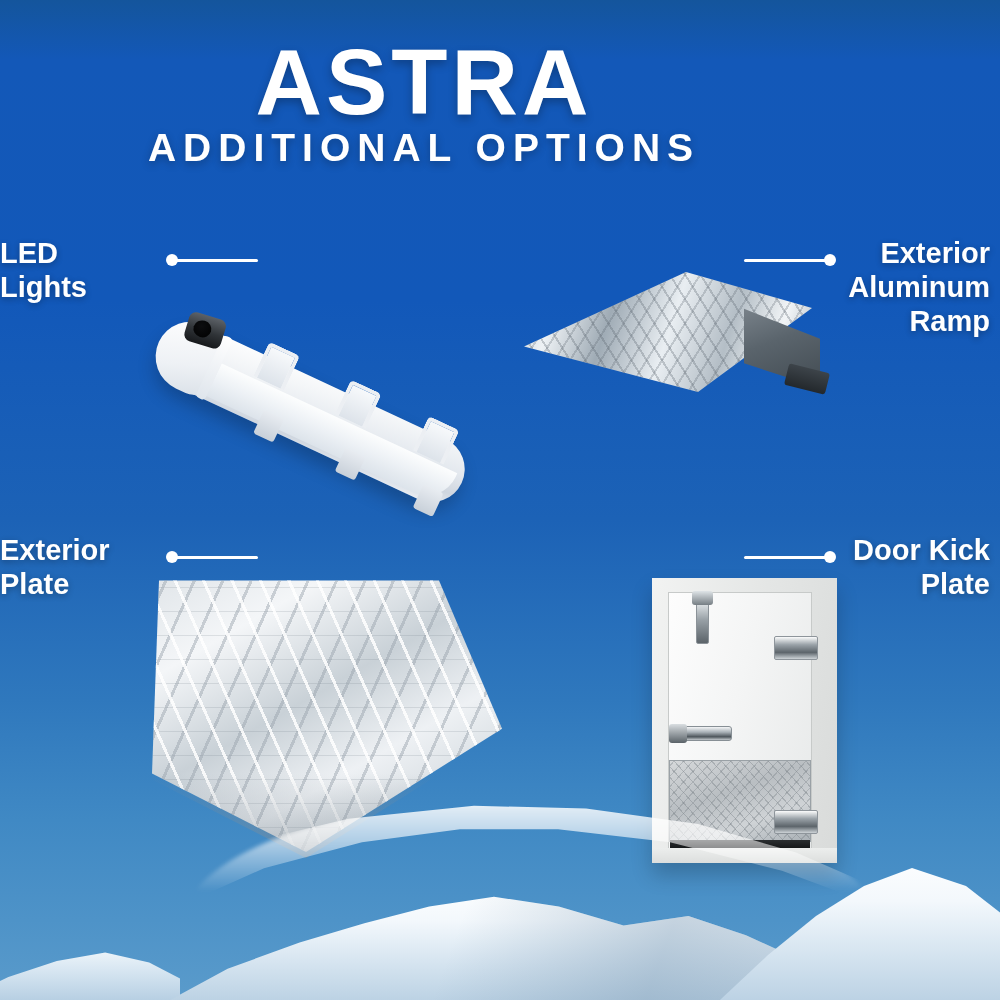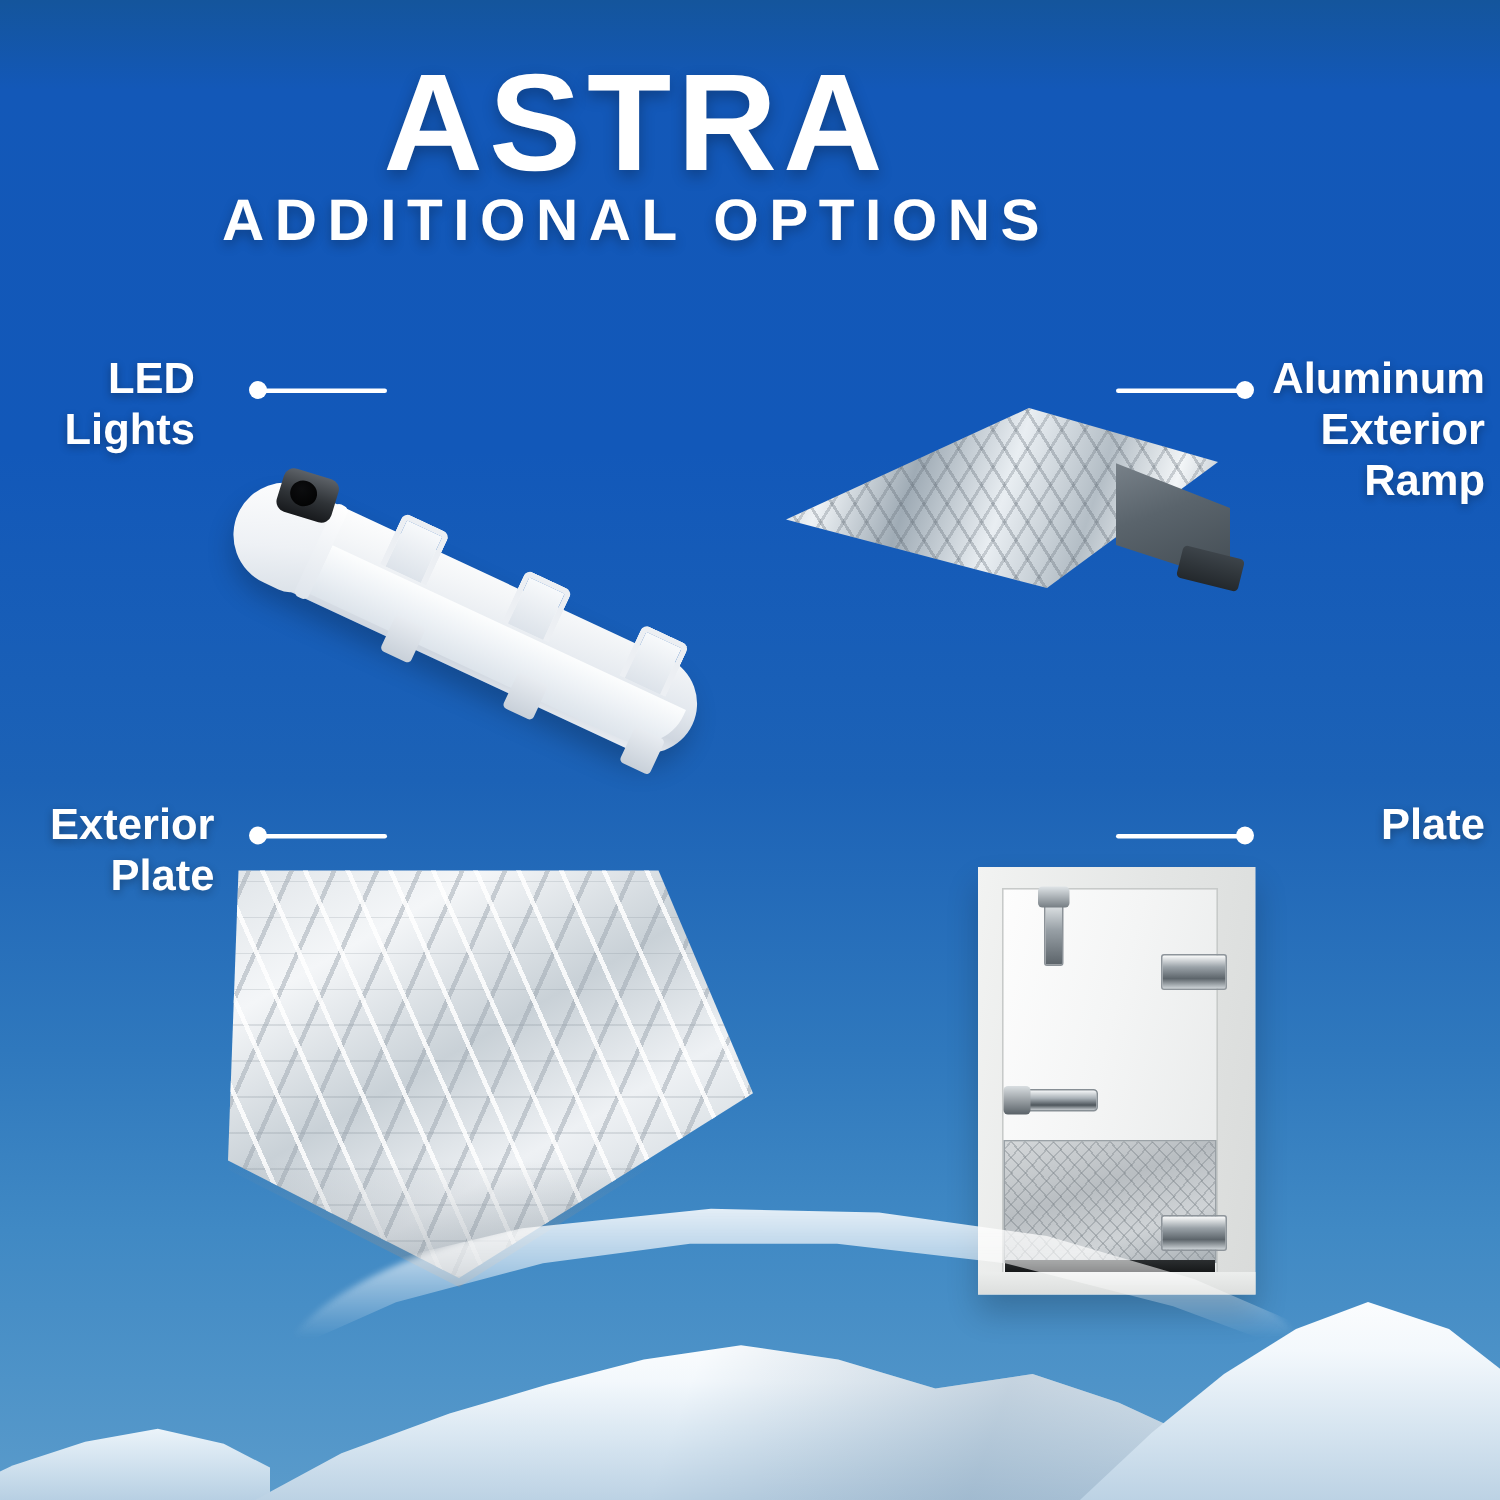--- a/index.html
+++ b/index.html
@@ -30,21 +30,21 @@
   .subtitle{
     font-size:39px;font-weight:bold;color:#ffffff;
     letter-spacing:7px;line-height:1;text-shadow:0 3px 8px rgba(0,0,0,.28);
   }
 
   
   .label{
     position:absolute;color:#fff;font-weight:bold;font-size:29px;
     line-height:1.18;text-shadow:0 2px 6px rgba(0,0,0,.3);
   }
-  .label.left{text-align:right;}
+  .label.left{text-align:left;}
   .label.right{text-align:right;}
 
   .connector{position:absolute;height:12px;}
   .connector .bar{
     position:absolute;top:5px;height:3px;background:#fff;border-radius:2px;
   }
   .connector .dot{
     position:absolute;top:0;width:12px;height:12px;border-radius:50%;background:#fff;
   }
 
@@ -237,39 +237,40 @@
   <div class="connector" style="left:166px;top:254px;width:92px;">
     <div class="dot" style="left:0;"></div>
     <div class="bar" style="left:10px;width:82px;"></div>
   </div>
 
   <div class="connector" style="left:744px;top:254px;width:92px;">
     <div class="bar" style="left:0;width:82px;"></div>
     <div class="dot" style="left:80px;"></div>
   </div>
   <div class="label right" style="left:810px;top:236px;width:180px;">
+    <div>Exterior</div>
     <div>Aluminum</div>
-    <div>Exterior</div>
     <div>Ramp</div>
   </div>
 
   <div class="label left" style="left:0;top:533px;width:143px;">
     <div>Exterior</div>
     <div>Plate</div>
   </div>
   <div class="connector" style="left:166px;top:551px;width:92px;">
     <div class="dot" style="left:0;"></div>
     <div class="bar" style="left:10px;width:82px;"></div>
   </div>
 
   <div class="connector" style="left:744px;top:551px;width:92px;">
     <div class="bar" style="left:0;width:82px;"></div>
     <div class="dot" style="left:80px;"></div>
   </div>
   <div class="label right" style="left:810px;top:533px;width:180px;">
+    <div>Door Kick</div>
     <div>Plate</div>
   </div>
 
   <div class="fig" id="led-fixture">
     <div class="body">
       <div class="led-housing"></div>
       <div class="led-lens"></div>
       <div class="led-endcap"></div>
       <div class="led-band"></div>
       <div class="led-gland"></div>

